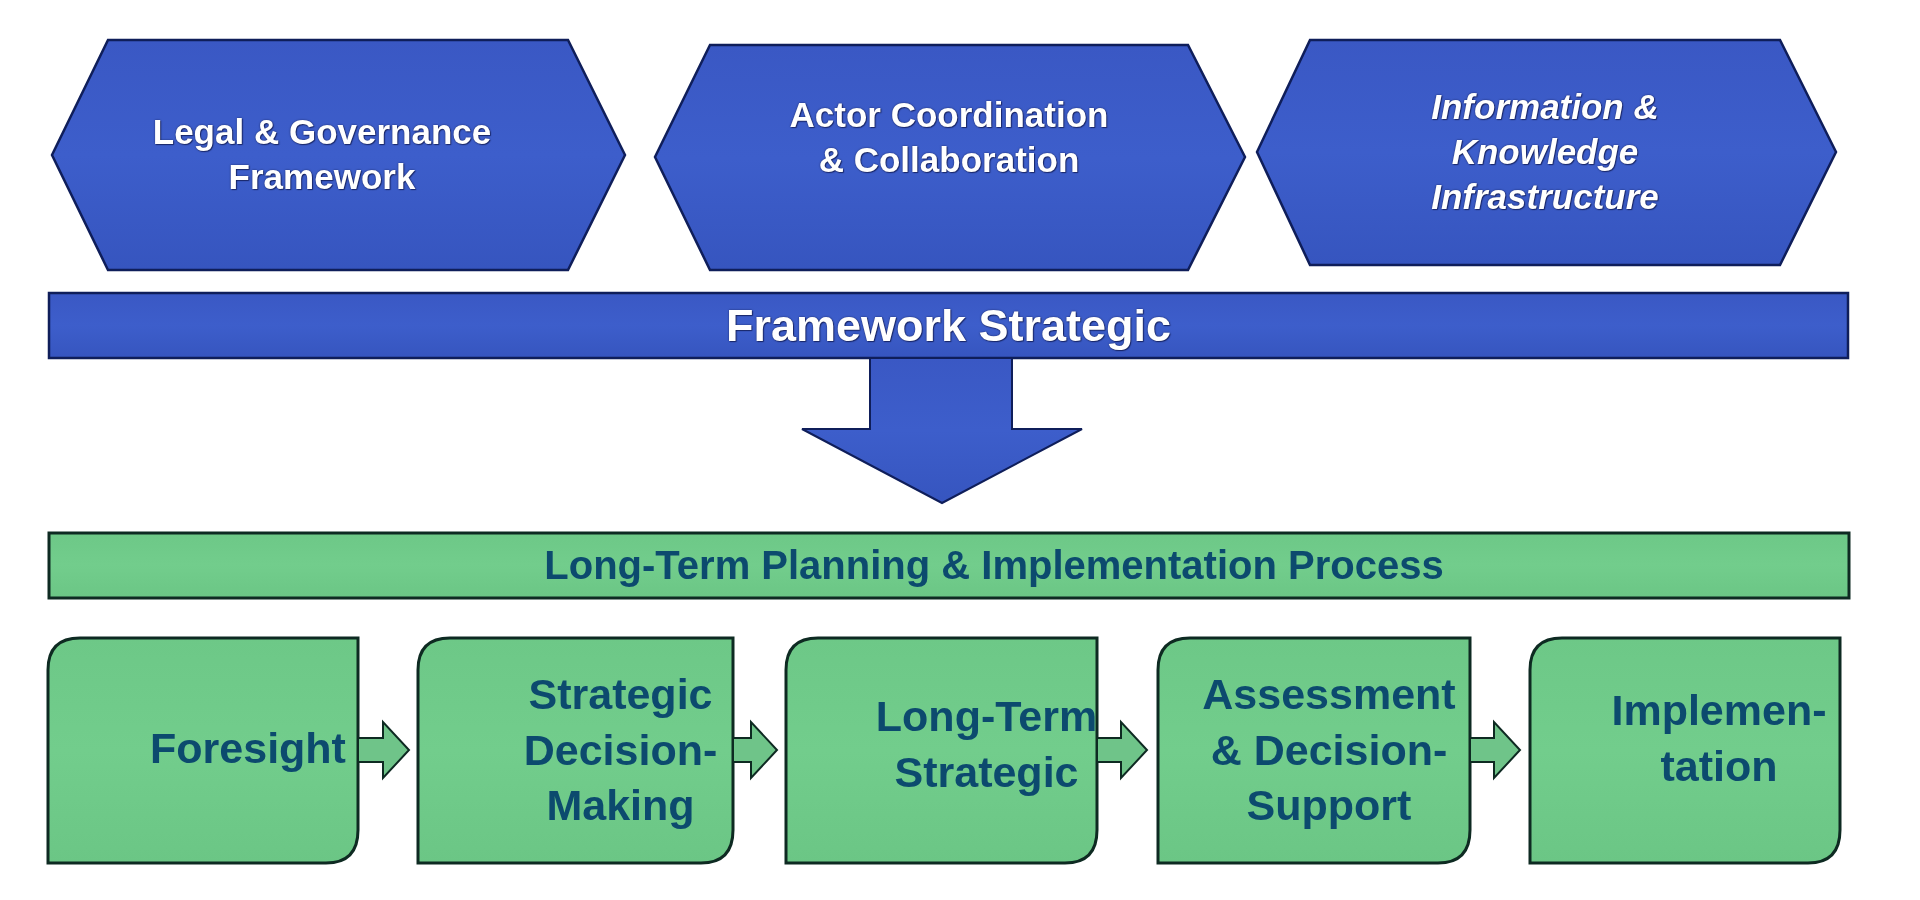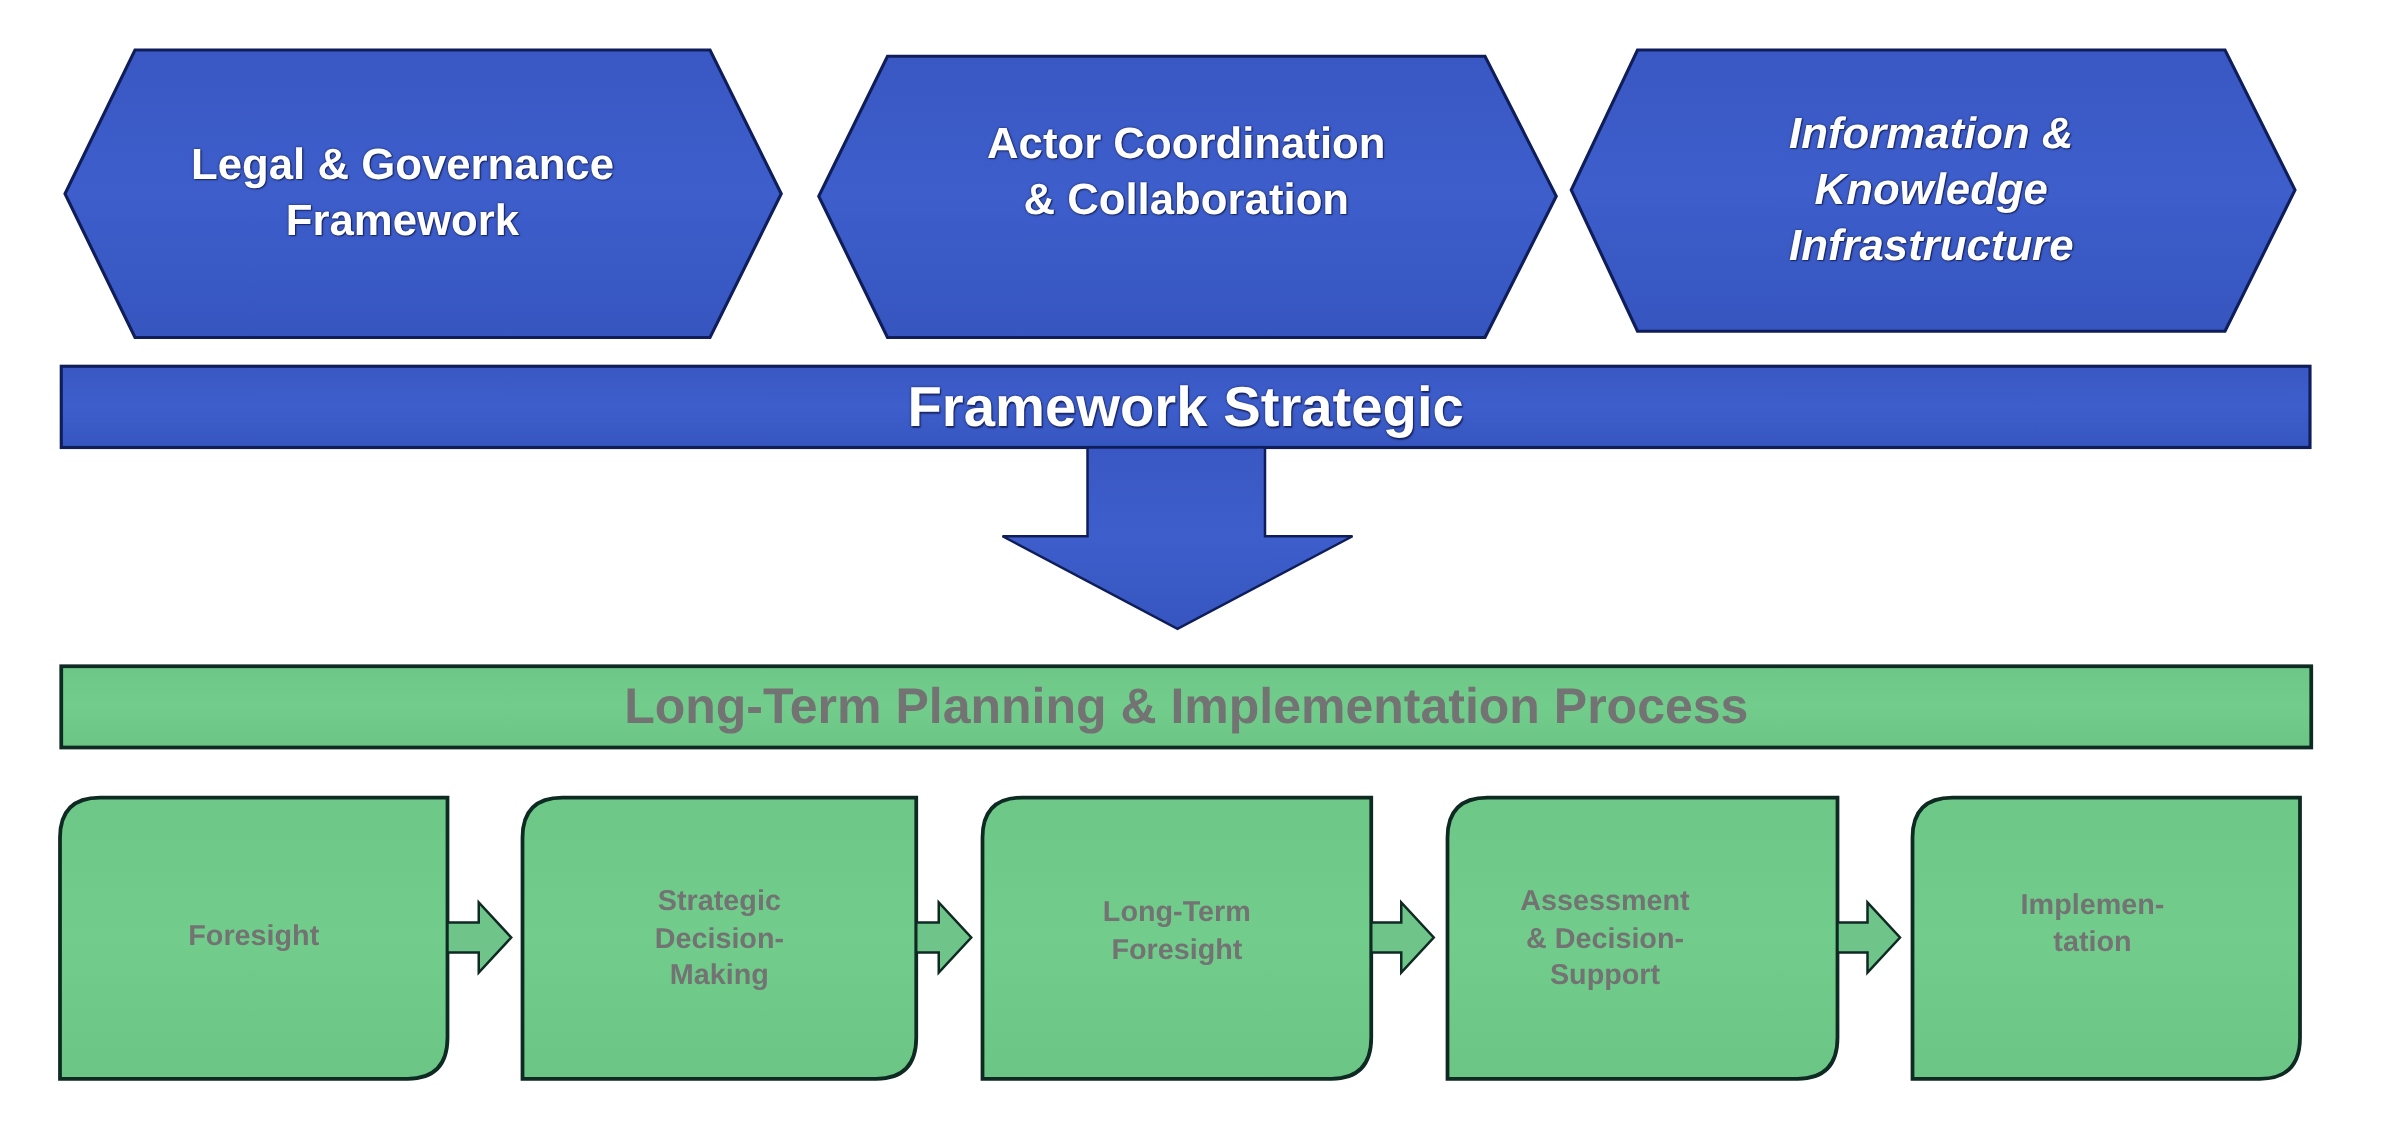--- a/index.html
+++ b/index.html
@@ -2,25 +2,25 @@
 <html><head>
 <meta charset="utf-8">
 <style>
   html, body { margin: 0; padding: 0; background: #ffffff; }
   body { width: 1920px; height: 900px; position: relative; overflow: hidden;
          font-family: "Liberation Sans", "DejaVu Sans", sans-serif; }
   svg.shapes { position: absolute; left: 0; top: 0; width: 1920px; height: 900px; }
   .label { position: absolute; display: flex; align-items: center; justify-content: center;
            text-align: center; font-weight: bold; line-height: 1.28; white-space: pre-line; }
   .blue-text { color: #ffffff; text-shadow: 0 0 2px rgba(0,0,30,0.6), 1px 1px 1px rgba(0,0,40,0.5); }
-  .green-text { color: #737373; }
+  .green-text { color: #0c4a6e; padding-left: 45px; }
   .hex-label { font-size: 35px; }
   .bar-label-blue { font-size: 45px; }
   .bar-label-green { font-size: 40px; }
-  .box-label { font-size: 23px; line-height: 1.3; }
+  .box-label { font-size: 43px; line-height: 1.3; }
 </style>
 </head>
 <body>
 
 <svg class="shapes" viewBox="0 0 1920 900" xmlns="http://www.w3.org/2000/svg">
   <defs>
     <linearGradient id="blueGrad" x1="0" y1="0" x2="0" y2="1">
       <stop offset="0" stop-color="#3a58c4"></stop>
       <stop offset="0.5" stop-color="#3d5ecb"></stop>
       <stop offset="1" stop-color="#3655bf"></stop>
@@ -64,18 +64,18 @@
 
 <div class="label blue-text bar-label-blue" style="left:49px; top:293px; width:1799px; height:65px;">Framework Strategic</div>
 
 <div class="label green-text bar-label-green" style="left:49px; top:533px; width:1800px; height:65px;">Long-Term Planning &amp; Implementation Process</div>
 
 <div class="label green-text box-label" style="left:48px; top:636px; width:310px; height:225px;text-align:right;">Foresight</div>
 <div class="label green-text box-label" style="left:418px; top:638px; width:315px; height:225px;">Strategic
 Decision-
 Making</div>
 <div class="label green-text box-label" style="left:786px; top:632px; width:311px; height:225px;">Long-Term
-Foresight</div>
+Strategic</div>
 <div class="label green-text box-label" style="left:1128px; top:638px; width:312px; height:225px;">Assessment
 &amp; Decision-
 Support</div>
 <div class="label green-text box-label" style="left:1530px; top:626px; width:288px; height:225px;">Implemen-
 tation</div>
 
 </body></html>

